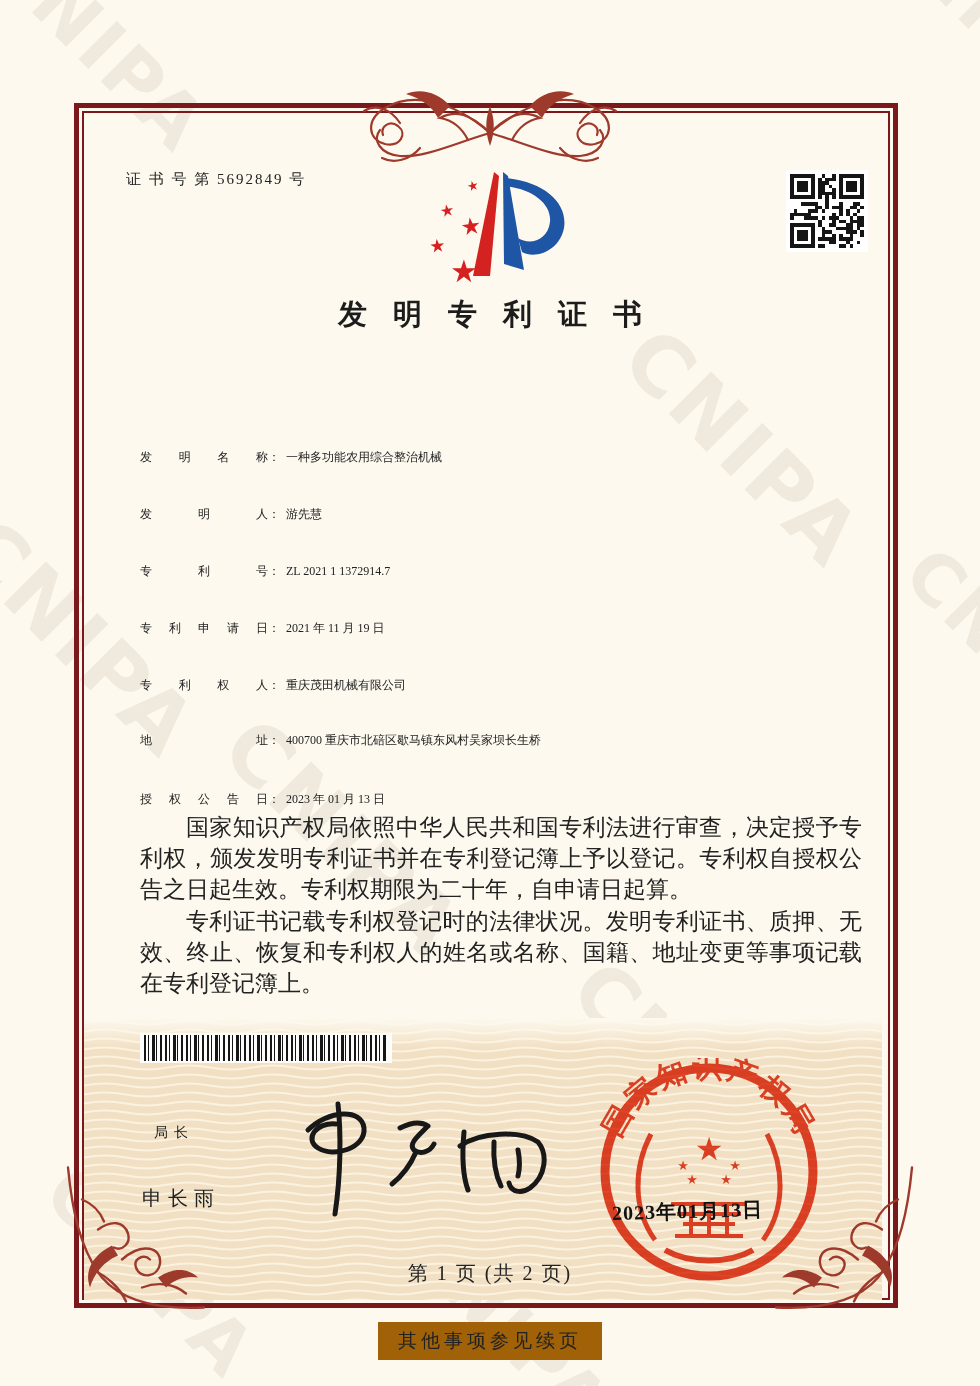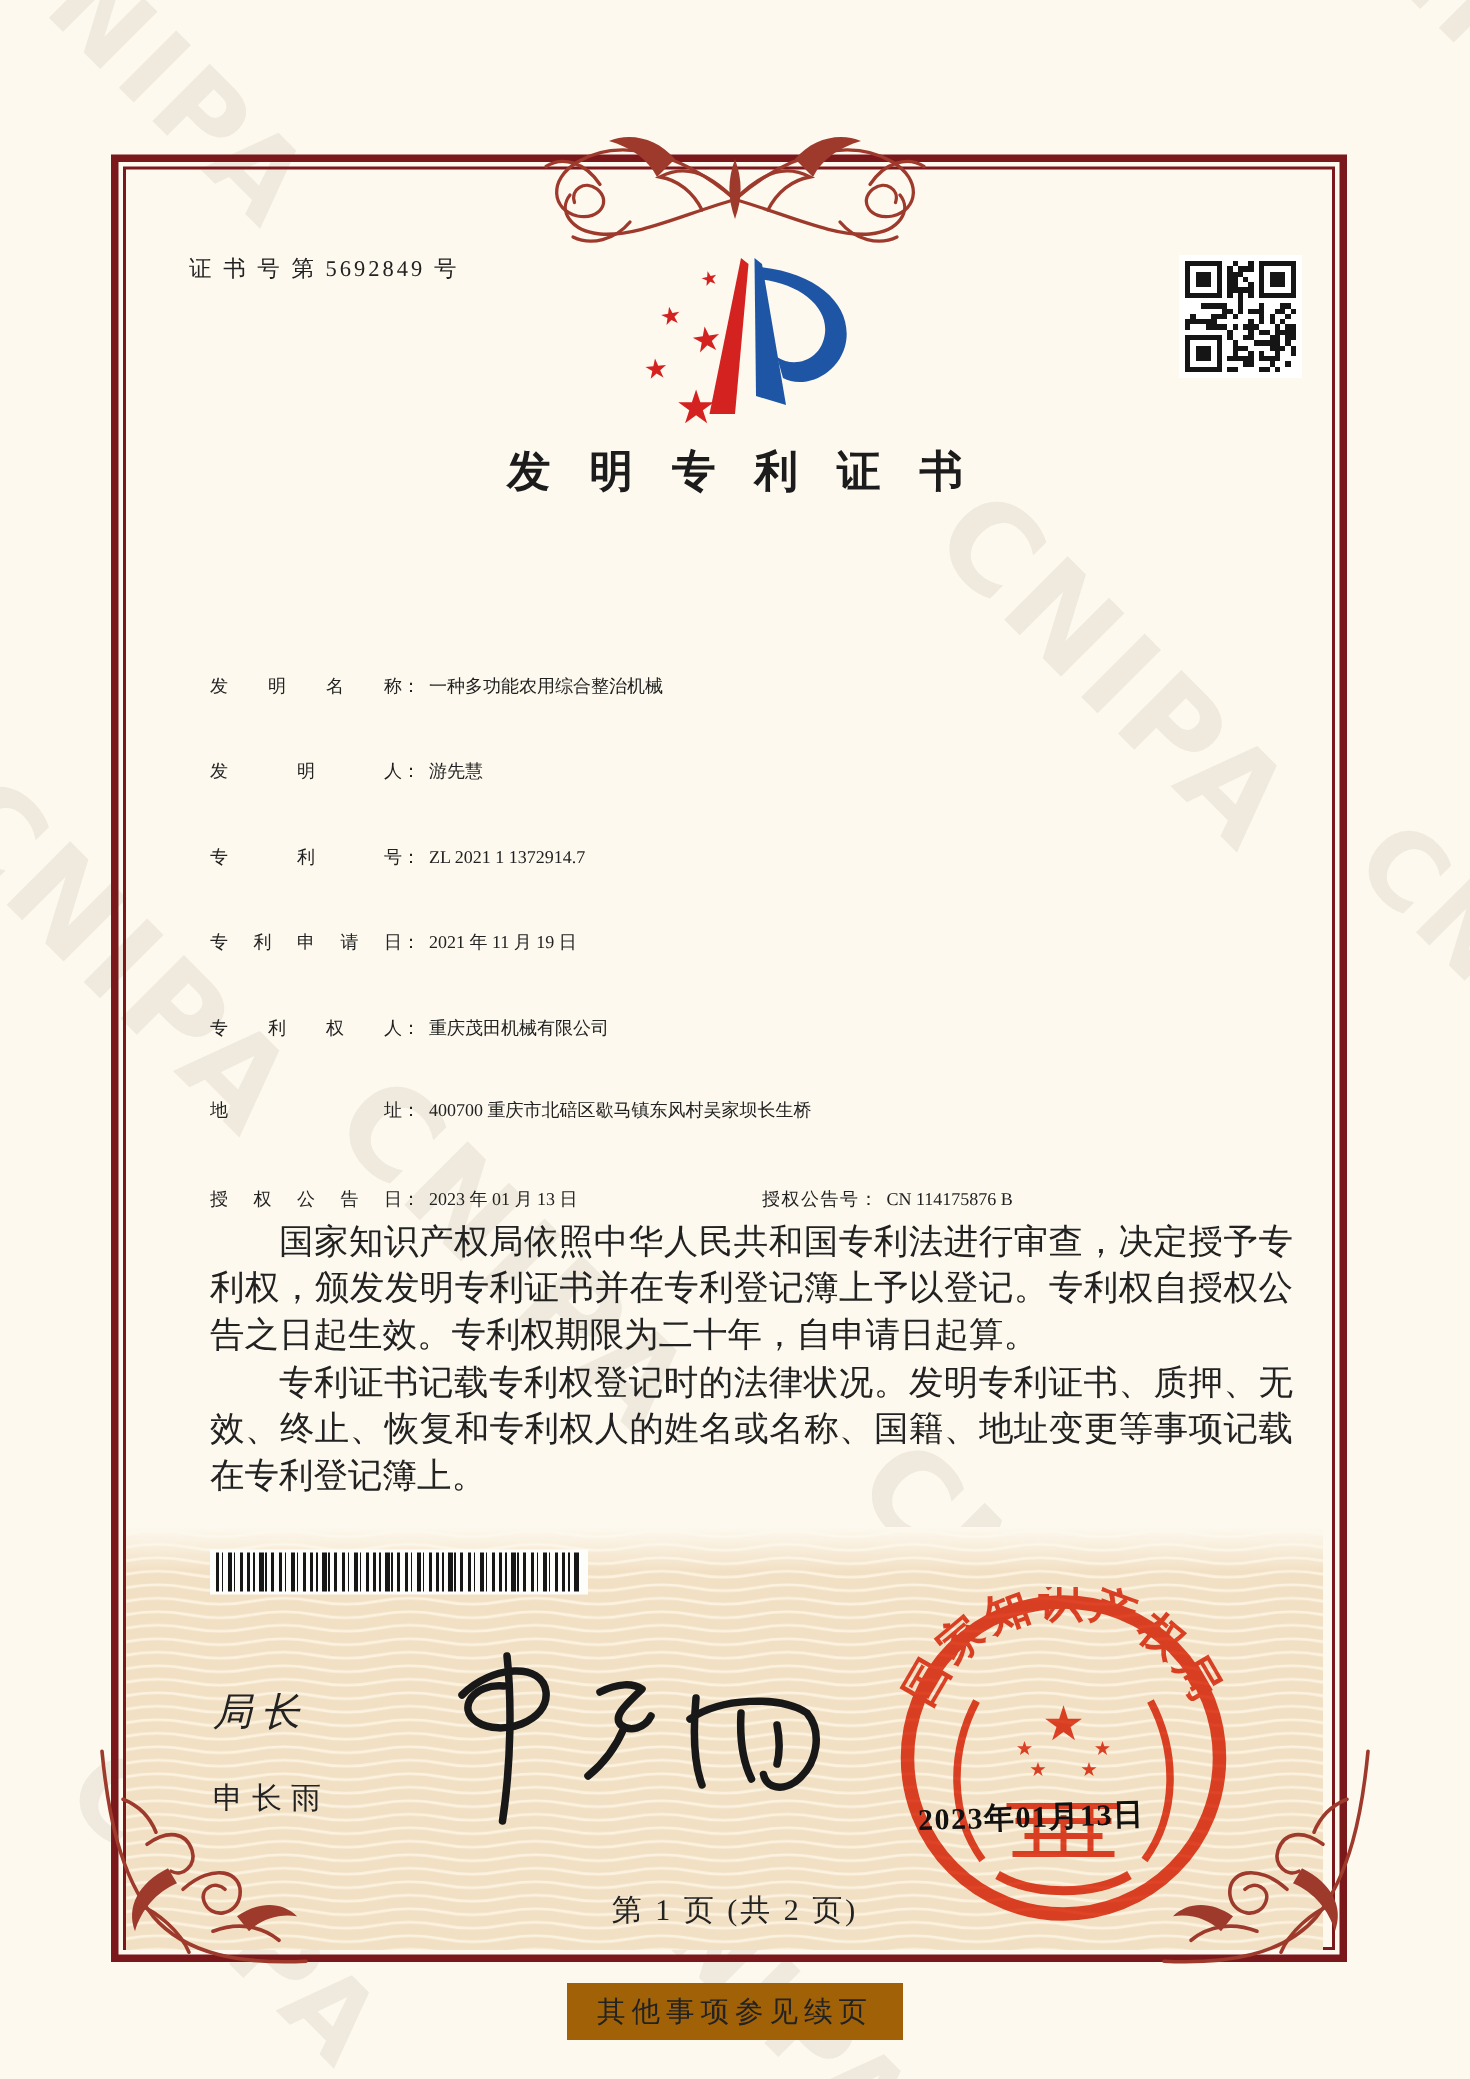--- a/index.html
+++ b/index.html
@@ -33,21 +33,21 @@
         text-align:justify;text-indent:2em;z-index:4;}
   
   .band{position:absolute;left:84px;top:1018px;z-index:2;}
   
   .barcode-box{position:absolute;left:140px;top:1033px;width:252px;height:30px;background:#fdfdfb;z-index:4;}
   .barcode{position:absolute;left:4px;top:2px;right:6px;bottom:2px;
      background:repeating-linear-gradient(90deg,#161616 0 2px,transparent 2px 4px,
        #161616 4px 5px,transparent 5px 8px,#161616 8px 11px,transparent 11px 12px,
        #161616 12px 13px,transparent 13px 16px,#161616 16px 18px,transparent 18px 21px);}
   
-  .director-title{position:absolute;left:142px;top:1124px;font-size:26px;letter-spacing:6px;z-index:4;font-style:italic;}
+  .director-title{position:absolute;left:154px;top:1124px;font-size:14px;letter-spacing:6px;z-index:4;}
   .director-name{position:absolute;left:142px;top:1164px;font-size:20px;letter-spacing:6px;z-index:4;margin-top:21px;}
   .signature{position:absolute;left:278px;top:1092px;z-index:5;}
   
   .seal{position:absolute;left:595px;top:1058px;z-index:5;mix-blend-mode:multiply;}
   .seal-date{position:absolute;left:612px;top:1198px;font-size:20px;letter-spacing:1px;
              color:#111;z-index:6;transform:rotate(-1.5deg);font-weight:bold;}
   
   .page-info{position:absolute;left:0;right:0;top:1260px;text-align:center;font-size:20px;
              letter-spacing:2px;z-index:4;}
   .note{position:absolute;left:0;right:0;top:1322px;text-align:center;z-index:4;}
@@ -385,23 +385,20 @@
   <span class="flabel">专利申请日</span><span class="colon">：</span><span class="fval">2021 年 11 月 19 日</span>
 </div>
 <div class="frow" style="top:646px;">
   <span class="flabel">专利权人</span><span class="colon">：</span><span class="fval">重庆茂田机械有限公司</span>
 </div>
 <div class="frow" style="top:701px;">
   <span class="flabel">地址</span><span class="colon">：</span><span class="fval">400700  重庆市北碚区歇马镇东风村吴家坝长生桥</span>
 </div>
 <div class="frow" style="top:760px;">
   <span class="flabel">授权公告日</span><span class="colon">：</span><span class="fval">2023 年 01 月 13 日</span>
-  <span class="second">
-    <span class="flabel2">授权公告号</span><span class="colon">：</span><span class="fval">CN 114175876 B</span>
-  </span>
 </div>
 
 <div class="para" style="top:812px;">国家知识产权局依照中华人民共和国专利法进行审查，决定授予专利权，颁发发明专利证书并在专利登记簿上予以登记。专利权自授权公告之日起生效。专利权期限为二十年，自申请日起算。</div>
 <div class="para" style="top:906px;">专利证书记载专利权登记时的法律状况。发明专利证书、质押、无效、终止、恢复和专利权人的姓名或名称、国籍、地址变更等事项记载在专利登记簿上。</div>
 
 <div class="barcode-box">
   <div class="barcode"></div>
 </div>
 
 <div class="director-title">局长</div>

